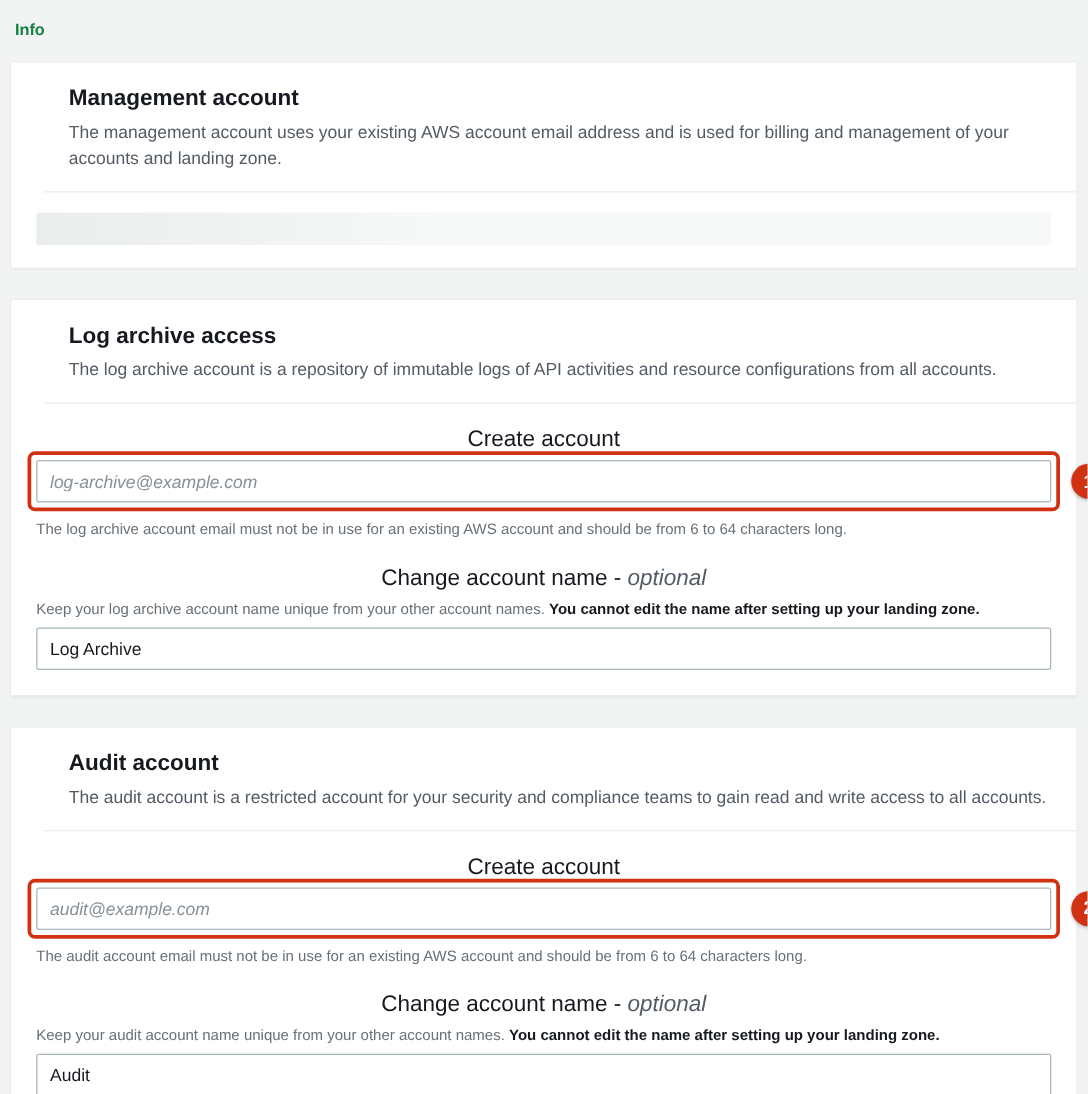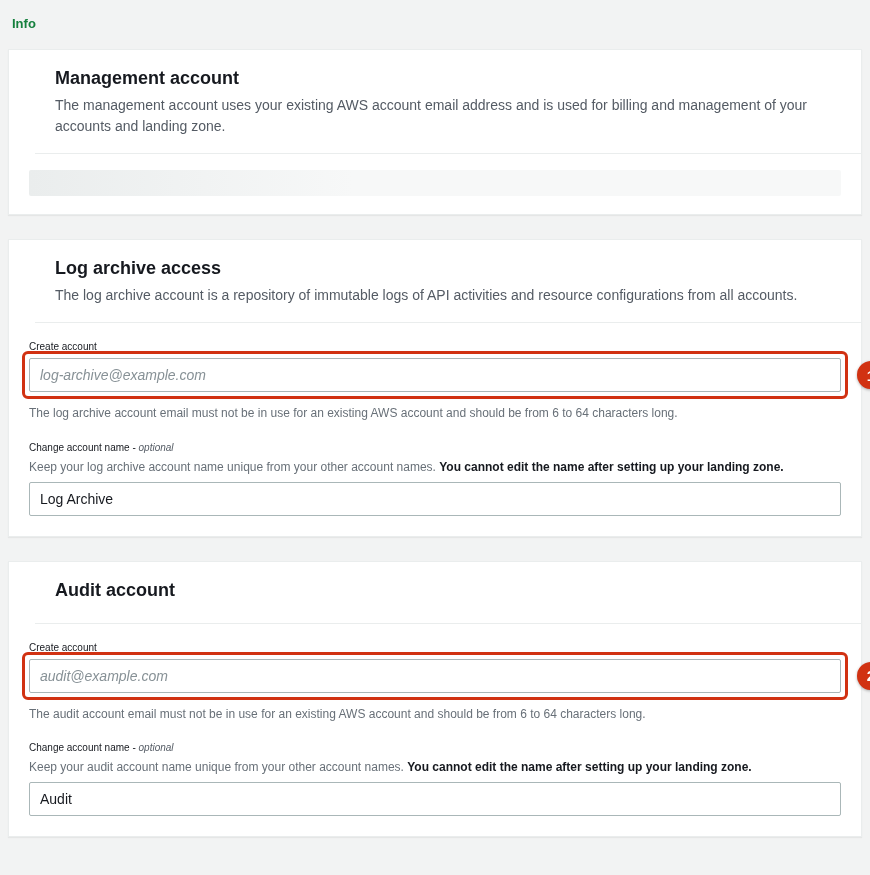--- a/index.html
+++ b/index.html
@@ -53,23 +53,24 @@
   .panel-body {
     padding: 18px 20px 20px 20px;
   }
   .loading-bar {
     height: 26px;
     margin: 16px 20px 18px 20px;
     background: linear-gradient(90deg, #eaeded 0%, #f7f8f8 40%, #f7f8f8 100%);
     border-radius: 2px;
   }
   .field-label {
-    font-size: 10px;
+    font-size: 18px;
     color: #16191f;
     margin-bottom: 6px;
+    text-align: center;
   }
   .optional {
     font-style: italic;
     color: #545b64;
   }
   input[type="text"] {
     width: 100%;
     height: 34px;
     padding: 6px 10px;
     font-size: 14px;
@@ -153,20 +154,21 @@
         <span>Keep your log archive account name unique from your other account names. </span><b>You cannot edit the name after setting up your landing zone.</b>
       </div>
       <input type="text" value="Log Archive" style="">
     </div>
   </div>
 </div>
 
 <div class="panel">
   <div class="panel-header">
     <h2>Audit account</h2>
+    <div class="desc">The audit account is a restricted account for your security and compliance teams to gain read and write access to all accounts.</div>
   </div>
   <div class="panel-body">
     <div class="field-group">
       <div class="field-label">Create account</div>
       <div class="highlight-box">
         <input type="text" placeholder="audit@example.com" style="">
         <div class="callout">2</div>
       </div>
       <div class="field-help">The audit account email must not be in use for an existing AWS account and should be from 6 to 64 characters long.</div>
     </div>

